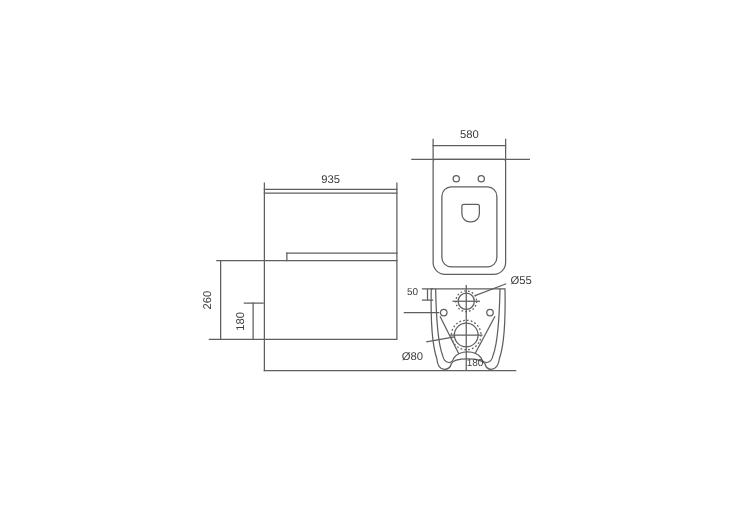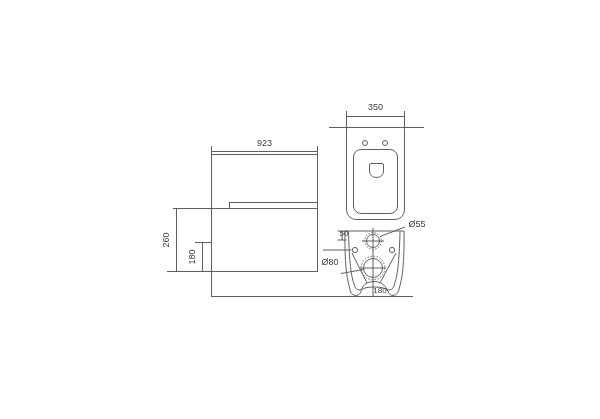--- a/index.html
+++ b/index.html
@@ -17,21 +17,21 @@
 </head>
 <body>
 
 <div class="canvas">
 
   <div>
 
     <div class="vl" style="left:211px;top:146px;height:9px;"></div>
     <div class="vl" style="left:317px;top:146px;height:9px;"></div>
     <div class="hl" style="left:211px;top:151px;width:107px;"></div>
-    <div class="lbl" style="left:211px;top:138px;width:107px;">923</div>
+    <div class="lbl" style="left:211px;top:138px;width:107px;">935</div>
 
     <div class="box" style="left:211px;top:154px;width:107px;height:118px;"></div>
 
     <div class="hl" style="left:229px;top:202px;width:89px;"></div>
     <div class="vl" style="left:229px;top:202px;height:7px;"></div>
     <div class="hl" style="left:173px;top:208px;width:145px;"></div>
 
     <div class="vl" style="left:176px;top:208px;height:64px;"></div>
     <div class="lbl rot" style="left:137px;top:234px;width:60px;height:12px;">260</div>
 
@@ -42,21 +42,21 @@
     <div class="hl" style="left:167px;top:271px;width:45px;"></div>
     <div class="vl" style="left:211px;top:271px;height:26px;"></div>
     <div class="hl" style="left:211px;top:296px;width:202px;"></div>
   </div>
 
   <div>
 
     <div class="vl" style="left:346px;top:111px;height:17px;"></div>
     <div class="vl" style="left:404px;top:111px;height:17px;"></div>
     <div class="hl" style="left:346px;top:116px;width:59px;"></div>
-    <div class="lbl" style="left:346px;top:102px;width:59px;">350</div>
+    <div class="lbl" style="left:346px;top:102px;width:59px;">580</div>
 
     <div class="hl" style="left:329px;top:127px;width:95px;"></div>
 
     <div class="box" style="left:346px;top:127px;width:59px;height:93px;border-radius:2px 2px 10px 10px;"></div>
 
     <div class="box circle" style="left:362px;top:140px;width:6px;height:6px;"></div>
     <div class="box circle" style="left:382px;top:140px;width:6px;height:6px;"></div>
 
     <div class="box" style="left:353px;top:149px;width:45px;height:65px;border-radius:8px;"></div>
 
@@ -86,19 +86,19 @@
       <circle cx="55" cy="53" r="9.5"></circle>
       <circle cx="55" cy="53" r="11.8" stroke-dasharray="1.4 1.7"></circle>
       <path d="M42,53 L68,53"></path>
 
       <path d="M24,16 L24,25 M19.5,16 L28.5,16 M19.5,25 L28.5,25"></path>
 
       <path d="M87,12 L62,21.5"></path>
       <path d="M23,58.5 L45.5,54.5"></path>
     </svg>
 
-    <div class="lbl small" style="left:336px;top:229px;width:16px;">50</div>
+    <div class="lbl small" style="left:322px;top:229px;width:16px;">50</div>
     <div class="lbl" style="left:404px;top:219px;width:26px;">Ø55</div>
-    <div class="lbl" style="left:318px;top:257px;width:24px;">Ø80</div>
+    <div class="lbl" style="left:318px;top:280px;width:24px;">Ø80</div>
     <div class="lbl small" style="left:371px;top:286px;width:18px;">180</div>
   </div>
 
 </div>
 
 </body></html>

